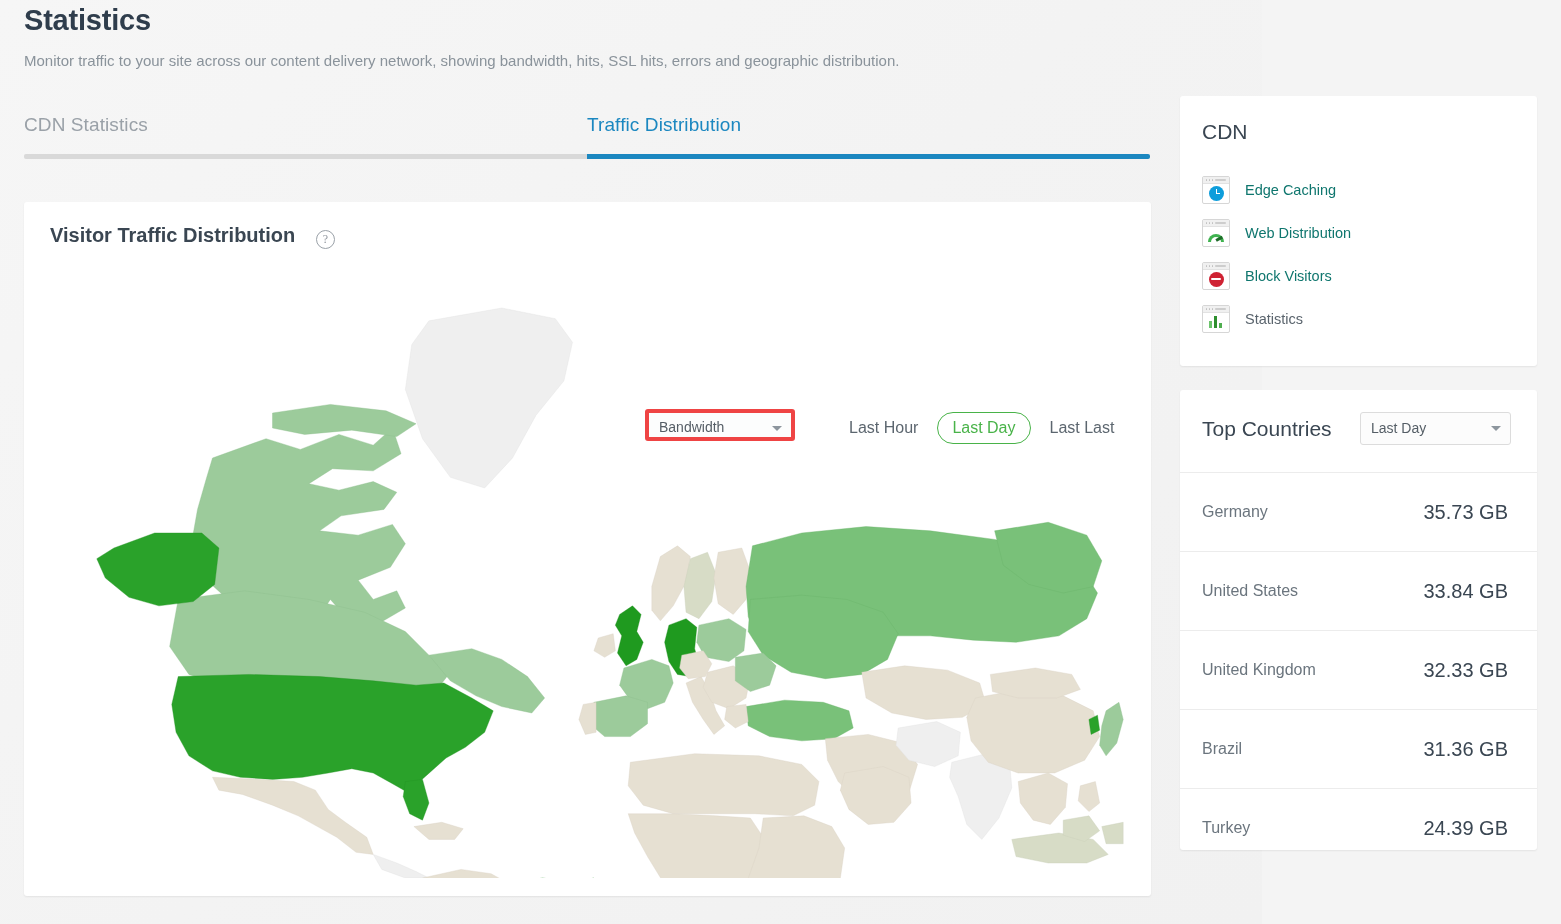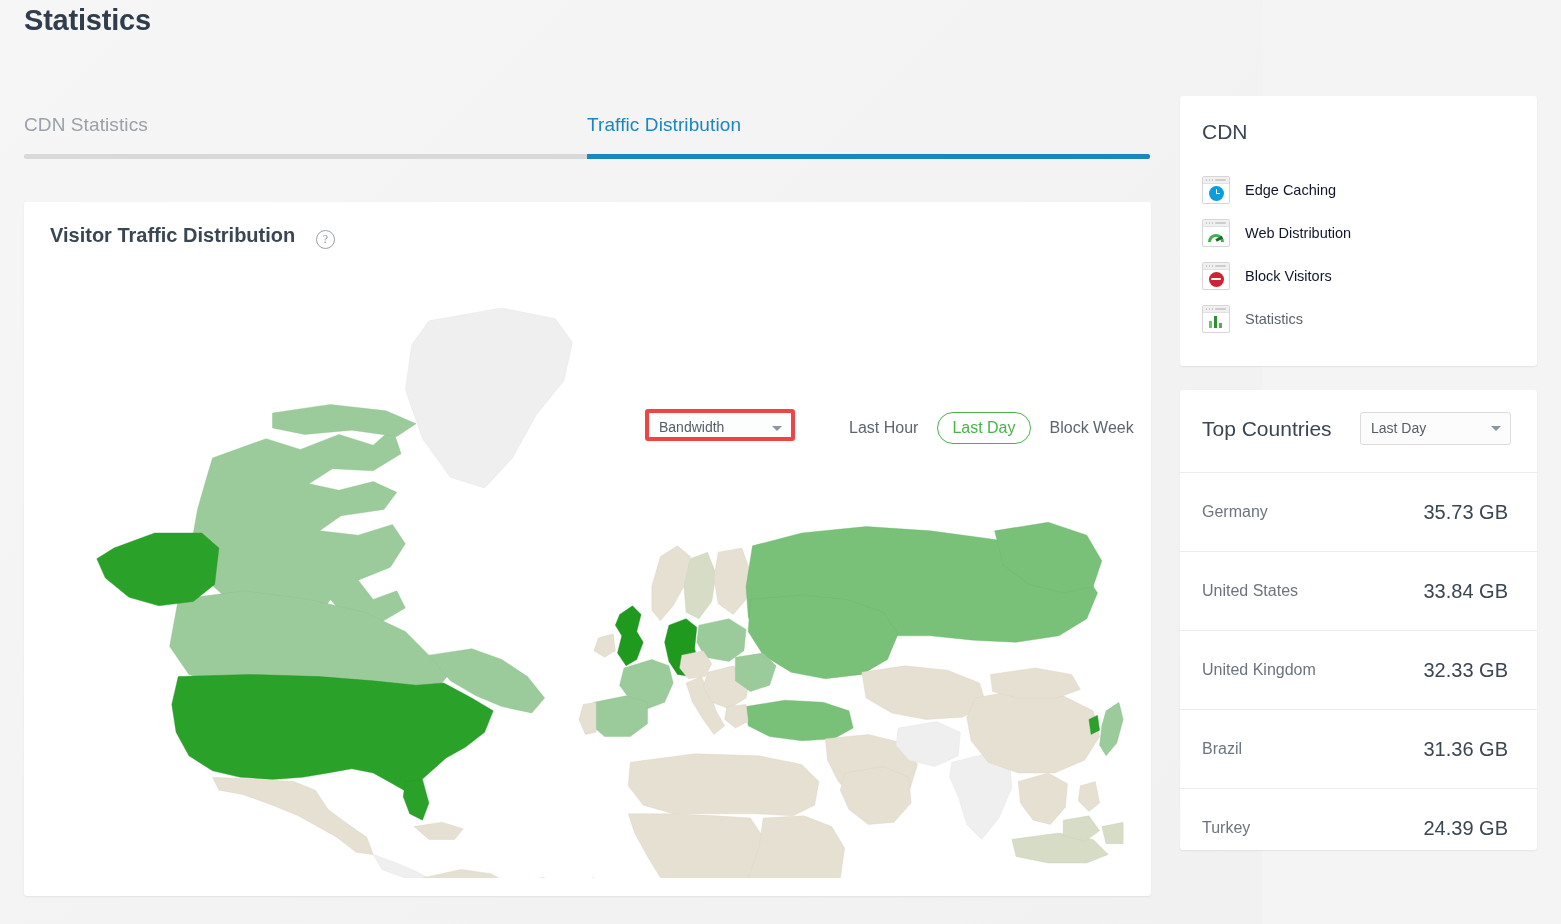--- a/index.html
+++ b/index.html
@@ -112,21 +112,21 @@
     border-radius: 3px;
     box-shadow: 0 1px 2px rgba(0,0,0,.07);
   }
   #cdn-card { top: 96px; height: 270px; }
   .cdn-title {
     position: absolute; left: 22px; top: 24px;
     font-size: 21px; color: #3a4652; font-weight: 400;
   }
   .cdn-list { position: absolute; left: 22px; top: 72px; width: 310px; }
   .cdn-item { display: flex; align-items: center; height: 43px; cursor: pointer; }
-  .cdn-label { font-size: 14.5px; color: #0f172a; margin-left: 15px; }
+  .cdn-label { font-size: 14.5px; color: #0f766e; margin-left: 15px; }
   .cdn-label.plain { color: #5a646d; }
 
   .ico {
     position: relative;
     width: 28px; height: 28px;
     border: 1px solid #d6d6d6; border-radius: 2px;
     background: #fff;
     flex: 0 0 28px;
   }
   .ico .bar {
@@ -181,20 +181,21 @@
   .tc-row:first-of-type { border-top: none; }
   .tc-country { font-size: 16px; color: #6b757e; }
   .tc-value { font-size: 20px; color: #3a4652; }
 </style>
 </head>
 <body>
 
 <div id="page">
 
   <div class="page-title">Statistics</div>
+  <div class="page-sub">Monitor traffic to your site across our content delivery network, showing bandwidth, hits, SSL hits, errors and geographic distribution.</div>
 
   <div class="tabbar">
     <div class="tabs">
       <div class="tab">CDN Statistics</div>
       <div class="tab active">Traffic Distribution</div>
     </div>
     <div class="tab-underline">
       <span></span>
       <span class="active"></span>
     </div>
@@ -208,21 +209,21 @@
     </div>
 
     <div class="metric-select">
       <span>Bandwidth</span>
       <span class="caret"></span>
     </div>
 
     <div class="range-group">
       <div class="range">Last Hour</div>
       <div class="range active">Last Day</div>
-      <div class="range">Block Week</div>
+      <div class="range">Last Last</div>
     </div>
 
     <div class="map-wrap">
       <svg viewBox="0 0 1000 560" preserveAspectRatio="xMidYMid meet">
 
         <path class="c-none" d="M352 40 L420 28 L470 38 L486 60 L478 96 L452 128 L430 168 L404 196 L372 186 L346 150 L330 104 L336 62 Z"></path>
 
         <path class="c-mid" d="M150 168 L200 150 L232 160 L268 146 L300 156 L318 140 L326 164 L300 180 L262 178 L240 192 L268 198 L300 190 L322 200 L310 216 L270 222 L250 236 L286 240 L318 230 L330 248 L316 270 L286 282 L300 300 L322 292 L330 308 L306 322 L276 318 L260 300 L248 318 L262 336 L252 352 L228 342 L214 318 L188 306 L160 296 L140 278 L130 250 L136 216 L144 188 Z"></path>
         <path class="c-mid" d="M118 300 L180 292 L240 300 L292 312 L330 330 L352 352 L372 368 L358 386 L330 390 L300 382 L270 380 L240 386 L200 384 L160 380 L128 370 L110 344 Z"></path>
         <path class="c-mid" d="M352 352 L392 346 L420 356 L444 372 L460 392 L448 406 L420 400 L396 390 L372 376 Z"></path>

